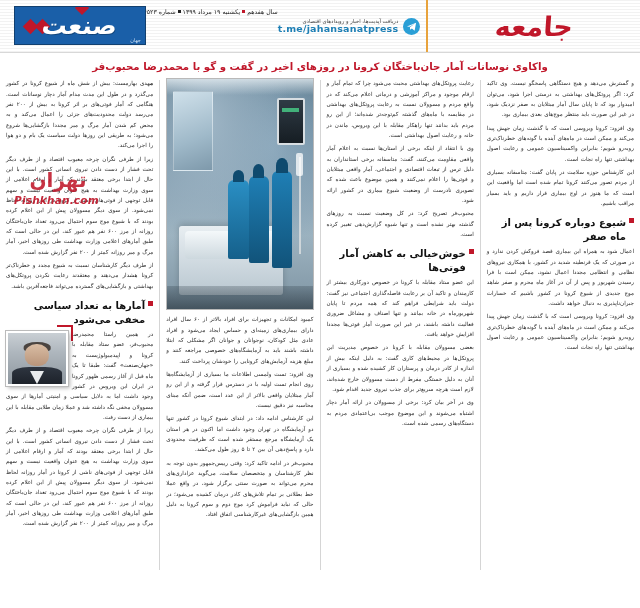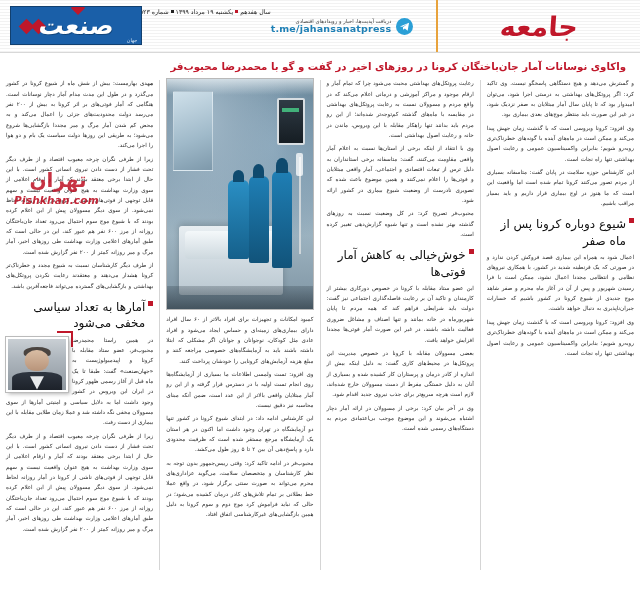--- a/index.html
+++ b/index.html
@@ -28,21 +28,21 @@
   }
   .section-title{
     font-family:"DejaVu Sans","Liberation Sans",sans-serif;
     color:#c0172a;font-size:27px;font-weight:bold;
     letter-spacing:-1px;
     transform:skewX(-4deg);
     text-shadow:0 1px 0 rgba(255,255,255,.8);
   }
   .tg-wrap{
     flex:1;display:flex;align-items:center;justify-content:center;
-    gap:5px;position:relative;padding-right:23px;
+    gap:5px;position:relative;padding-right:6px;
     border-right:2px solid #e8a33d;
   }
   .tg-icon{
     width:17px;height:17px;border-radius:50%;background:#2a9fd6;
     display:flex;align-items:center;justify-content:center;flex:0 0 auto;
   }
   .tg-icon svg{width:11px;height:11px;display:block;}
   .tg-texts{display:flex;flex-direction:column;line-height:1.15;}
   .tg-fa{font-size:5.3px;color:#444;white-space:nowrap;}
   .tg-url{font-size:9.5px;color:#1d7fb5;font-weight:bold;letter-spacing:.2px;
@@ -70,21 +70,21 @@
     text-shadow:1px 1px 0 rgba(0,0,0,.25);
   }
   .dia{position:absolute;width:11px;height:11px;background:#c0172a;
        transform:rotate(45deg);}
   .dia.d1{left:10px;top:14px;}
   .dia.d2{left:22px;top:14px;}
   .dia.d3{left:62px;top:-4px;width:10px;height:10px;}
   .logo-sub{position:absolute;right:4px;bottom:1px;color:#cfe2f5;font-size:5px;}
 
   
-  .head-block{padding:5px 14px 2px 14px;}
+  .head-block{padding:5px 14px 2px 14px;text-align:center;}
   .kicker{
     color:#c0172a;font-size:10.2px;font-weight:bold;line-height:1.3;
     margin:2px 0 3px 0;white-space:nowrap;
   }
   .headline{
     color:#111;font-size:27px;font-weight:bold;line-height:1.15;
     letter-spacing:-.5px;margin:0 0 5px 0;
   }
 
   
@@ -109,21 +109,21 @@
   p.para.first::first-letter{font-weight:bold;}
 
   .subhead{
     display:flex;align-items:flex-start;gap:3px;direction:rtl;
     margin:5px 0 3px 0;
   }
   .subhead .bullet{
     width:5px;height:5px;background:#c0172a;flex:0 0 auto;margin-top:2px;
   }
   .subhead .sh-text{
-    font-size:12px;font-weight:normal;color:#111;line-height:1.35;
+    font-size:10px;font-weight:bold;color:#111;line-height:1.35;
     letter-spacing:-.2px;
   }
 
   
   .photo-wrap{
     margin:0 0 4px 0;position:relative;width:100%;
     border:1px solid #b9b9b9;box-sizing:border-box;overflow:hidden;
     height:232px;
   }
   .photo{

